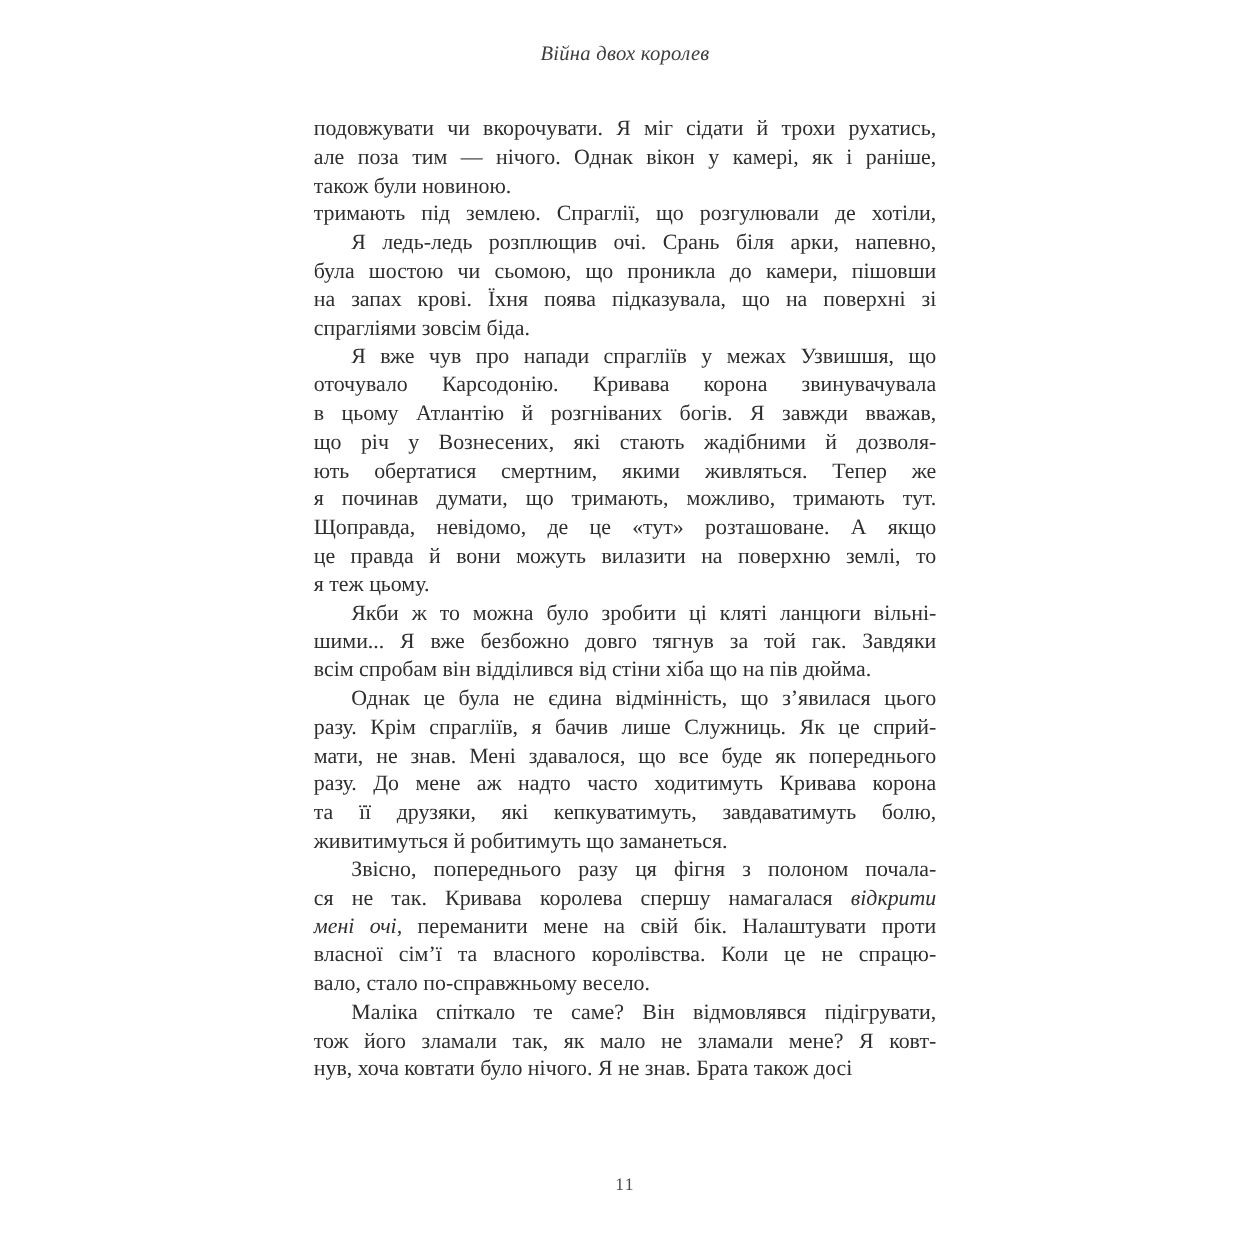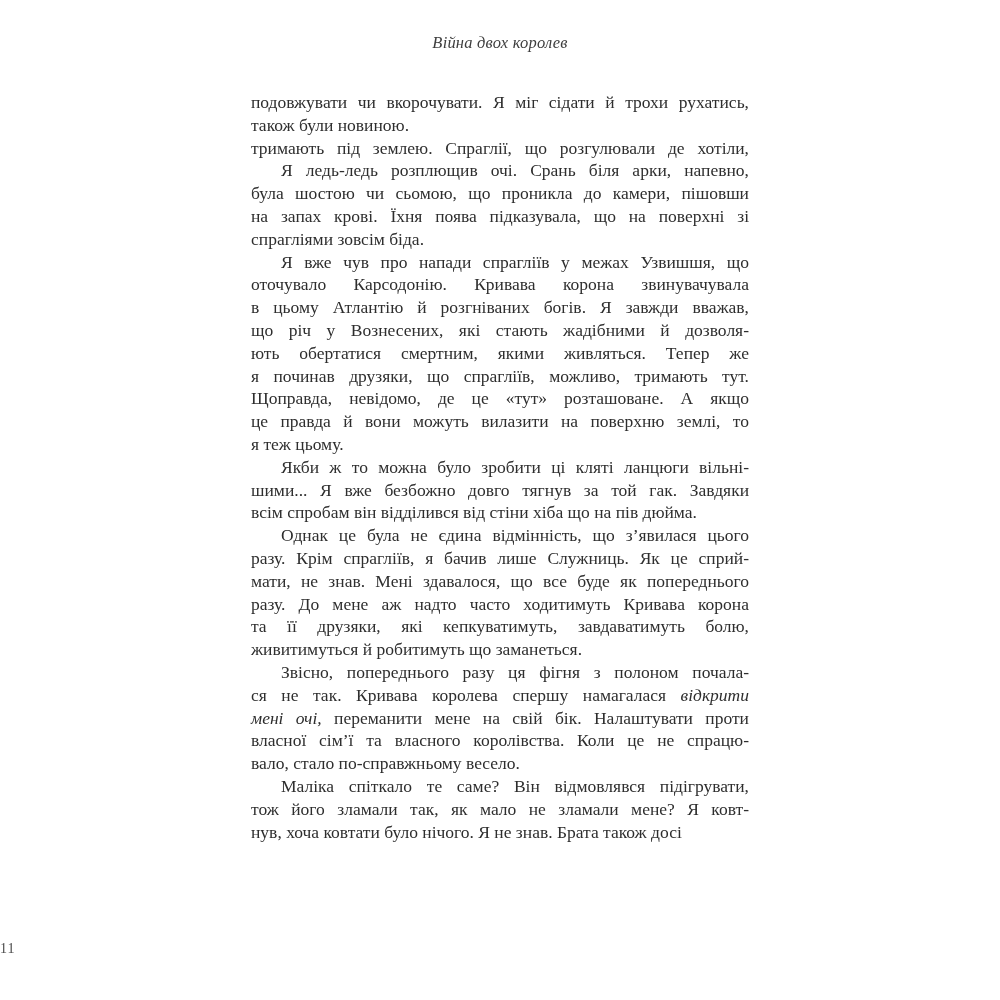--- a/index.html
+++ b/index.html
@@ -40,51 +40,52 @@
   }
   .line.last {
     text-align-last: left;
   }
   .paragraph.indented .line:first-child {
     text-indent: 30px;
   }
   .page-number {
     position: absolute;
     top: 941px; left: 0; right: 0;
-    text-align: left;
+    text-align: center;
     font-size: 14px;
     color: #4a4a4a;
     letter-spacing: 1px;
   }
 </style>
 </head>
 <body>
 
 <div class="page">
   <div class="running-header">Війна двох королев</div>
 
   <div class="body-text">
       <div class="paragraph">
         <div class="line">подовжувати чи вкорочувати. Я міг сідати й трохи рухатись,</div>
+        <div class="line">але поза тим — нічого. Однак вікон у камері, як і раніше,</div>
         <div class="line last">також були новиною.</div>
         <div class="line">тримають під землею. Спраглії, що розгулювали де хотіли,</div>
       </div>
       <div class="paragraph indented">
         <div class="line">Я ледь-ледь розплющив очі. Срань біля арки, напевно,</div>
         <div class="line">була шостою чи сьомою, що проникла до камери, пішовши</div>
         <div class="line">на запах крові. Їхня поява підказувала, що на поверхні зі</div>
         <div class="line last">спрагліями зовсім біда.</div>
       </div>
       <div class="paragraph indented">
         <div class="line">Я вже чув про напади спрагліїв у межах Узвишшя, що</div>
         <div class="line">оточувало Карсодонію. Кривава корона звинувачувала</div>
         <div class="line">в цьому Атлантію й розгніваних богів. Я завжди вважав,</div>
         <div class="line">що річ у Вознесених, які стають жадібними й дозволя-</div>
         <div class="line">ють обертатися смертним, якими живляться. Тепер же</div>
-        <div class="line">я починав друзяки, що спрагліїв, можливо, тримають тут.</div>
+        <div class="line">я починав думати, що тримають, можливо, тримають тут.</div>
         <div class="line">Щоправда, невідомо, де це «тут» розташоване. А якщо</div>
         <div class="line">це правда й вони можуть вилазити на поверхню землі, то</div>
         <div class="line last">я теж цьому.</div>
       </div>
       <div class="paragraph indented">
         <div class="line">Якби ж то можна було зробити ці кляті ланцюги вільні-</div>
         <div class="line">шими... Я вже безбожно довго тягнув за той гак. Завдяки</div>
         <div class="line last">всім спробам він відділився від стіни хіба що на пів дюйма.</div>
       </div>
       <div class="paragraph indented">

